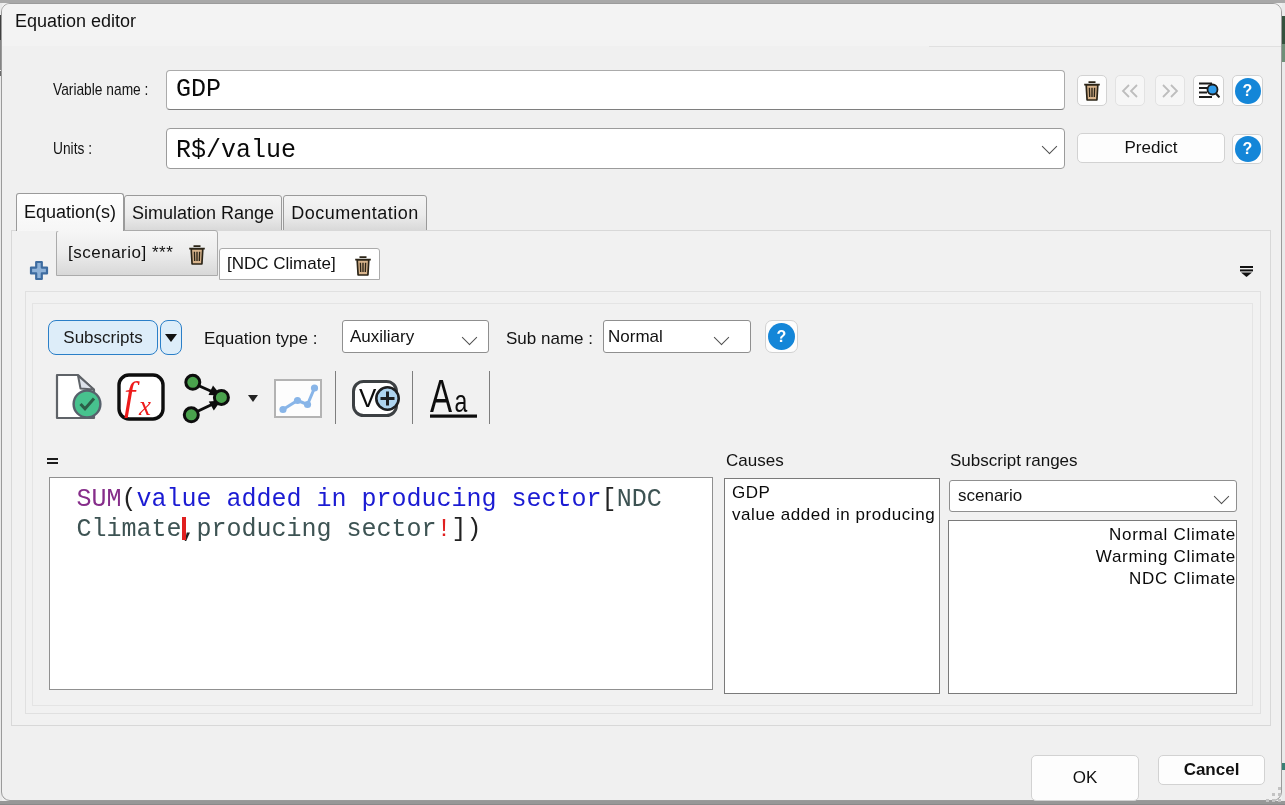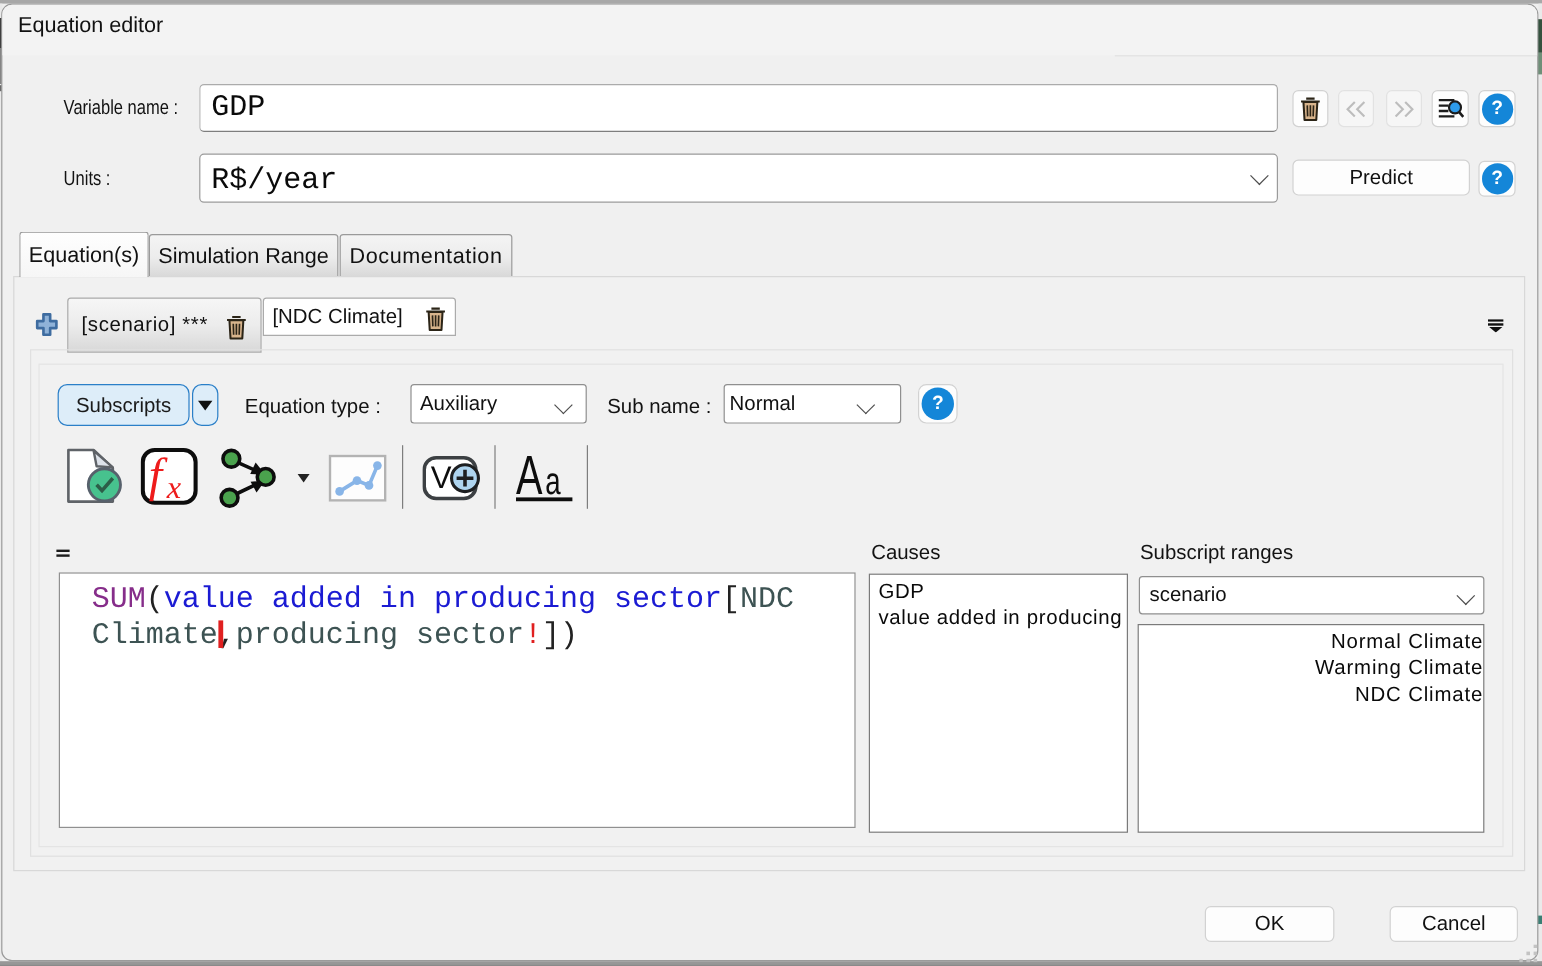--- a/index.html
+++ b/index.html
@@ -49,21 +49,21 @@
 <div class="abs" style="left:2px;top:4px;width:1279px;height:42px;background:#f3f3f3;border-radius:8px 8px 0 0;"></div>
 <div class="abs" style="left:15px;top:11px;font-size:18px;line-height:20px;color:#111;">Equation editor</div>
 <div class="abs" style="left:929px;top:46px;width:352px;height:1px;background:#e0e0e0;"></div>
 
 <div class="lbl" style="left:53px;top:81px;transform:scaleX(0.81);transform-origin:left;">Variable name :</div>
 <div class="input" style="left:166px;top:70px;width:899px;height:40px;border-bottom-color:#7e7e7e;"></div>
 <div class="abs mono" style="left:176px;top:77px;font-size:25px;line-height:26px;color:#0a0a0a;">GDP</div>
 
 <div class="lbl" style="left:53px;top:140px;transform:scaleX(0.81);transform-origin:left;">Units :</div>
 <div class="input" style="left:166px;top:128px;width:899px;height:41px;border-color:#9b9b9b;"></div>
-<div class="abs mono" style="left:176px;top:138px;font-size:25px;line-height:26px;color:#0a0a0a;">R$/year</div>
+<div class="abs mono" style="left:176px;top:138px;font-size:25px;line-height:26px;color:#0a0a0a;">R$/value</div>
 <div class="chev" style="left:1044px;top:141px;"></div>
 
 <div class="btn" style="left:1077px;top:75px;width:30px;height:31px;">
   <svg width="20" height="22" viewBox="0 0 20 22">
     <path d="M6.5 2.2 L13.5 2.2 M2.2 4.6 L17.8 4.6 M4.2 4.9 L5.1 20 L14.9 20 L15.8 4.9 Z" fill="#d8b48c" stroke="#2b2417" stroke-width="1.7" stroke-linejoin="round"></path>
     <path d="M7.4 7.8 L7.7 17 M10 7.8 L10 17 M12.6 7.8 L12.3 17" stroke="#2b2417" stroke-width="1.4" fill="none"></path>
   </svg>
 </div>
 <div class="btn dis" style="left:1115px;top:75px;width:30px;height:31px;">
   <svg width="18" height="14" viewBox="0 0 18 14">
@@ -95,21 +95,21 @@
 <div class="tab" style="left:124px;top:195px;width:158px;height:36px;">Simulation Range</div>
 <div class="tab" style="left:283px;top:195px;width:144px;height:36px;letter-spacing:0.5px;">Documentation</div>
 
 <div class="abs" style="left:11px;top:230px;width:1260px;height:496px;background:#f1f1f1;border:1px solid #d8d8d8;"></div>
 
 <div class="abs" style="left:29px;top:259.5px;">
   <svg width="20" height="21" viewBox="0 0 20 21">
     <path d="M7.2 2 L12.8 2 L12.8 7.6 L18 7.6 L18 13.4 L12.8 13.4 L12.8 19 L7.2 19 L7.2 13.4 L2 13.4 L2 7.6 L7.2 7.6 Z" fill="#8fb2d8" stroke="#3e6ca0" stroke-width="2.2" stroke-linejoin="round"></path>
   </svg>
 </div>
-<div class="stab" style="left:56px;top:248px;width:162px;height:46px;text-align:center;">
+<div class="stab" style="left:56px;top:230px;width:162px;height:46px;text-align:center;">
   <span style="margin-left:11px;letter-spacing:0.5px;">[scenario] ***</span>
   <svg style="margin-left:14px;margin-top:3px;" width="20" height="22" viewBox="0 0 20 22">
     <path d="M6.5 2.2 L13.5 2.2 M2.2 4.6 L17.8 4.6 M4.2 4.9 L5.1 20 L14.9 20 L15.8 4.9 Z" fill="#d8b48c" stroke="#2b2417" stroke-width="1.7" stroke-linejoin="round"></path>
     <path d="M7.4 7.8 L7.7 17 M10 7.8 L10 17 M12.6 7.8 L12.3 17" stroke="#2b2417" stroke-width="1.4" fill="none"></path>
   </svg>
 </div>
 <div class="stab" style="left:219px;top:248px;width:161px;height:32px;background:#fff;">
   <span style="margin-left:7px;">[NDC Climate]</span>
   <svg style="margin-left:17px;margin-top:3px;" width="20" height="22" viewBox="0 0 20 22">
     <path d="M6.5 2.2 L13.5 2.2 M2.2 4.6 L17.8 4.6 M4.2 4.9 L5.1 20 L14.9 20 L15.8 4.9 Z" fill="#d8b48c" stroke="#2b2417" stroke-width="1.7" stroke-linejoin="round"></path>
@@ -211,22 +211,22 @@
 
 <div class="lbl" style="left:950px;top:452px;">Subscript ranges</div>
 <div class="combo" style="left:949px;top:480px;width:288px;height:32px;">
     <span style="margin-left:8px;">scenario</span>
   </div>
 <div class="chev" style="left:1216px;top:491px;"></div>
 <div class="lb" style="left:948px;top:520px;width:289px;height:174px;text-align:right;">
   <div style="margin:3px 0 0 7px;line-height:22.2px;letter-spacing:0.7px;">Normal Climate<br>Warming Climate<br>NDC Climate</div>
 </div>
 
-<div class="btn" style="left:1004px;top:755px;width:108px;height:30px;">OK</div>
-<div class="btn" style="left:1158px;top:755px;width:107px;height:30px;">Cancel</div>
+<div class="btn" style="left:1031px;top:755px;width:108px;height:46px;">OK</div>
+<div class="btn" style="left:1158px;top:755px;width:107px;height:30px;font-weight:bold;">Cancel</div>
 
 <div class="abs" style="left:1266px;top:787px;">
   <svg width="16" height="15" viewBox="0 0 16 15">
     <rect x="12" y="0" width="3" height="3" fill="#c3c3c3"></rect>
     <rect x="6" y="6" width="3" height="3" fill="#c3c3c3"></rect>
     <rect x="12" y="6" width="3" height="3" fill="#c3c3c3"></rect>
     <rect x="0" y="12" width="3" height="3" fill="#c3c3c3"></rect>
     <rect x="6" y="12" width="3" height="3" fill="#c3c3c3"></rect>
     <rect x="12" y="12" width="3" height="3" fill="#c3c3c3"></rect>
   </svg>

